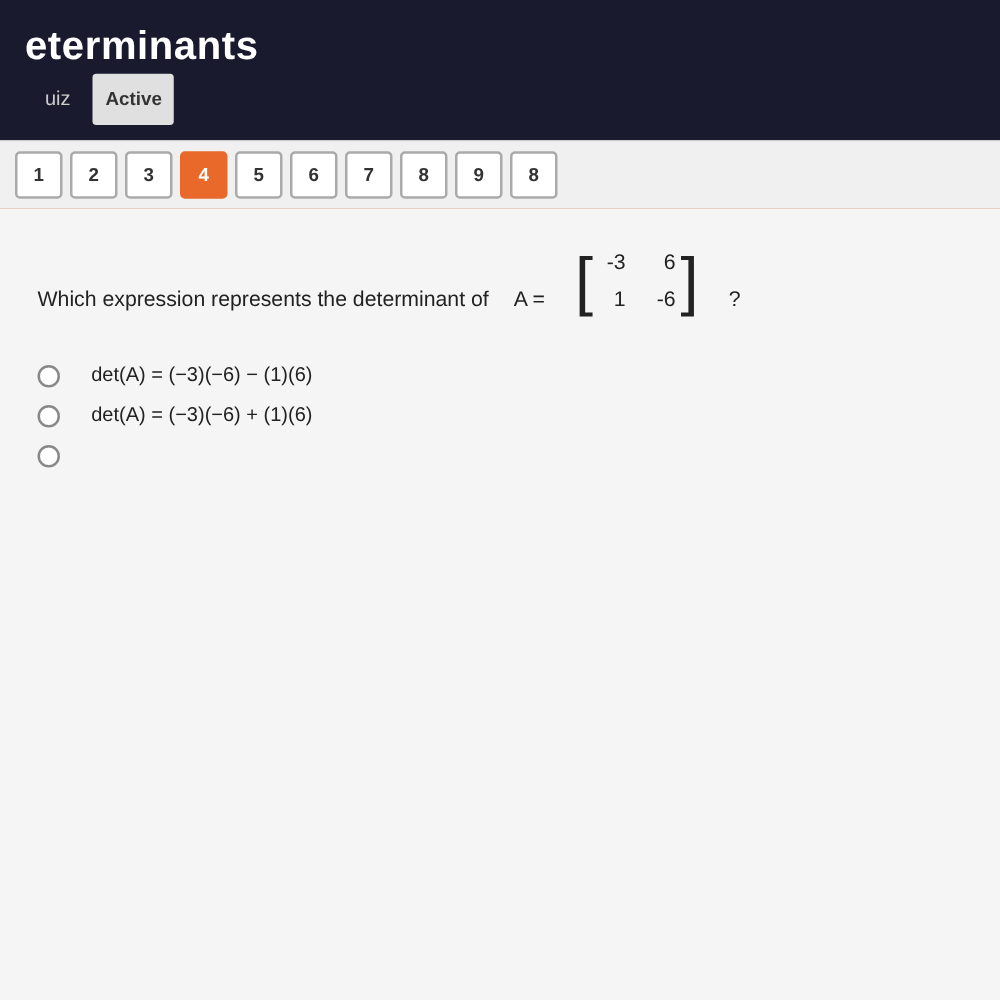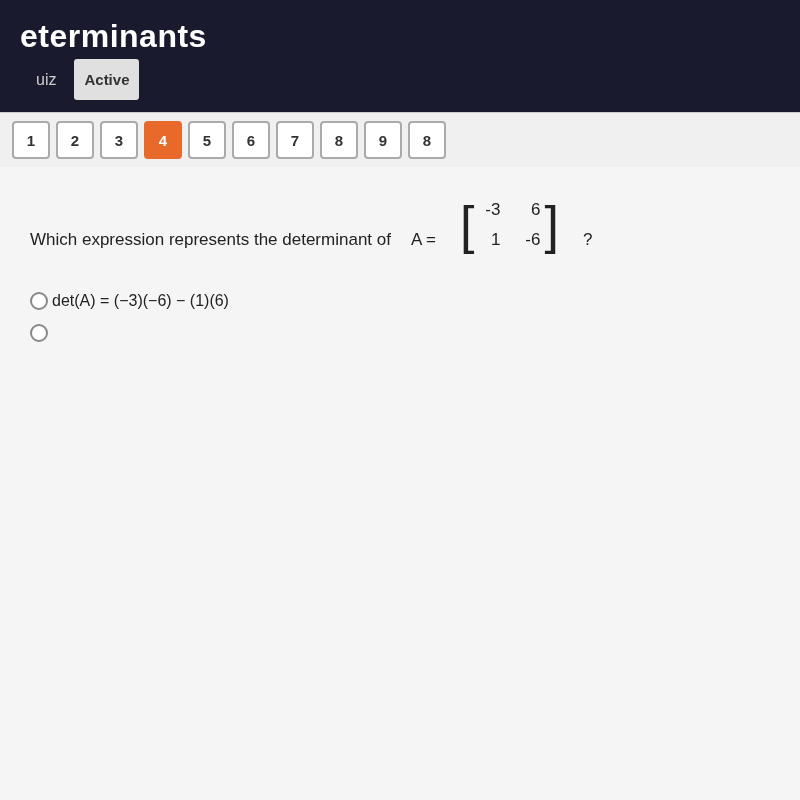--- a/index.html
+++ b/index.html
@@ -157,21 +157,21 @@
     .answers-section {
       margin-top: 10px;
       display: flex;
       flex-direction: column;
       gap: 14px;
     }
 
     .answer-option {
       display: flex;
       align-items: center;
-      gap: 4px;
+      gap: 25px;
       cursor: pointer;
     }
 
     .radio-circle {
       width: 18px;
       height: 18px;
       border-radius: 50%;
       border: 2px solid #888;
       background: #fff;
       flex-shrink: 0;
@@ -228,17 +228,21 @@
       </div>
     </div>
 
     <div class="answers-section">
     <div class="answer-option">
           <div class="radio-circle"></div>
           <span class="answer-text">det(A) = (−3)(−6) − (1)(6)</span>
         </div>
         <div class="answer-option">
           <div class="radio-circle"></div>
+          <span class="answer-text">det(A) = (−3)(−6) + (1)(6)</span>
+        </div>
+        <div class="answer-option">
+          <div class="radio-circle"></div>
         </div>
       </div>
 
   </div>
 </div>
 
 </body></html>

